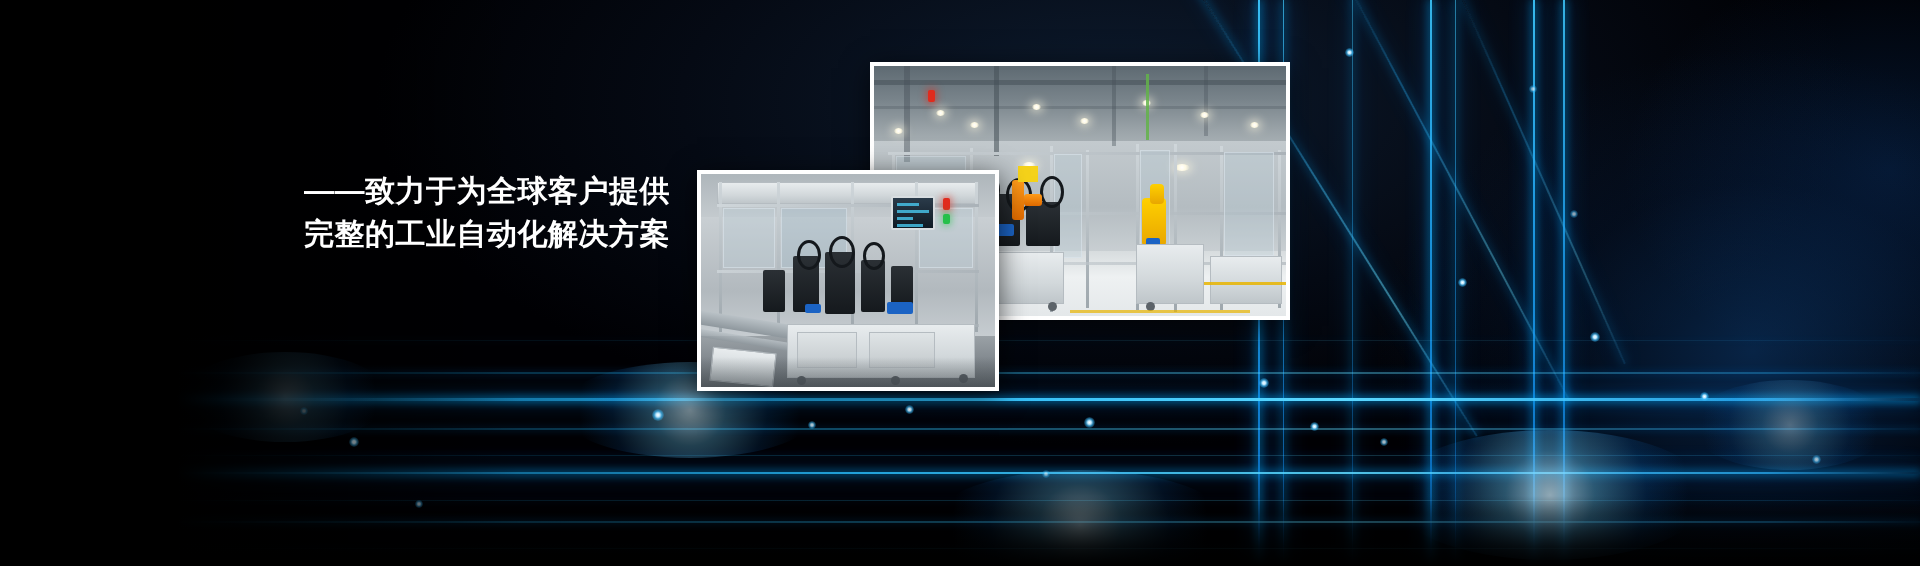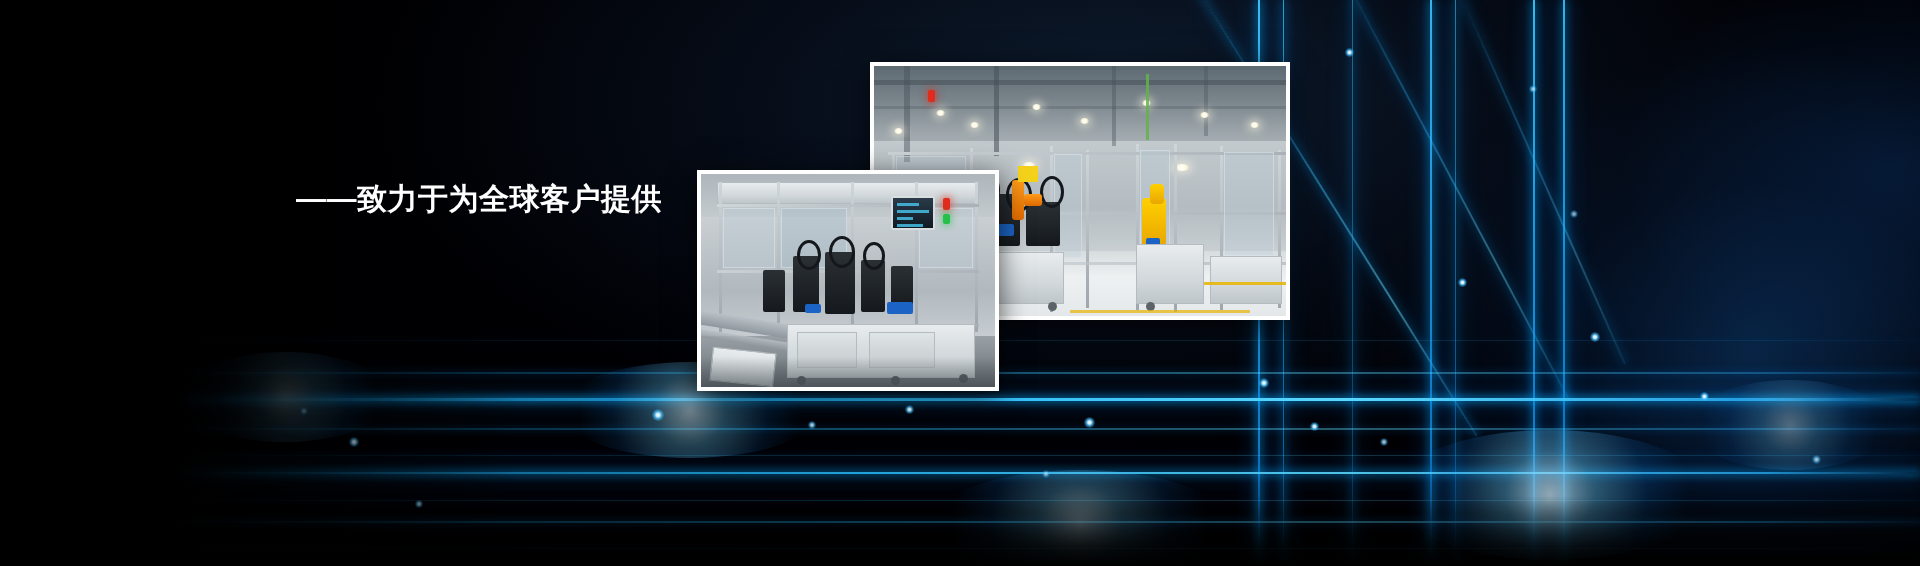--- a/index.html
+++ b/index.html
@@ -112,21 +112,21 @@
     line-height:1.18;
     margin:0 0 18px 0;
     color:#ffffff;
     white-space:nowrap;
     text-shadow:0 0 18px rgba(120,200,255,.22);
   }
   .sub{
     font-size:30px;
     font-weight:700;
     line-height:1.42;
-    margin:8px;
+    margin:0;
     color:#ffffff;
     white-space:nowrap;
     letter-spacing:.5px;
   }
 
   
   .photo{
     position:absolute;
     border:4px solid #ffffff;
     overflow:hidden;
@@ -372,16 +372,17 @@
       <div class="wheel" style="left:96px;  top:202px;"></div>
       <div class="wheel" style="left:190px; top:202px;"></div>
       <div class="wheel" style="left:258px; top:200px;"></div>
 
       <div style="position:absolute;left:0;bottom:0;width:100%;height:30px;background:linear-gradient(180deg,rgba(50,56,60,0) 0%,rgba(40,46,50,.45) 100%);"></div>
     </div>
   </div>
 
   <div class="copy">
     <p class="sub">——致力于为全球客户提供</p>
+    <p class="sub">完整的工业自动化解决方案</p>
   </div>
 
   <div class="bg-bottom-fade"></div>
 </div>
 
 </body></html>

